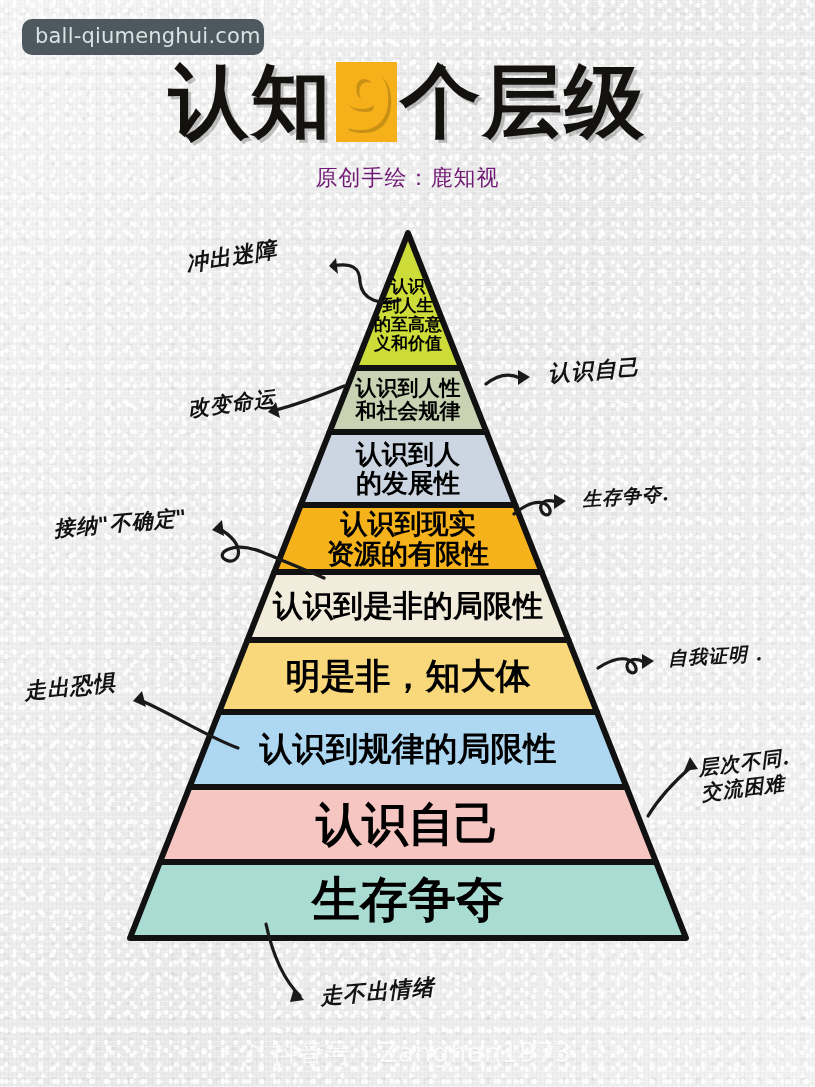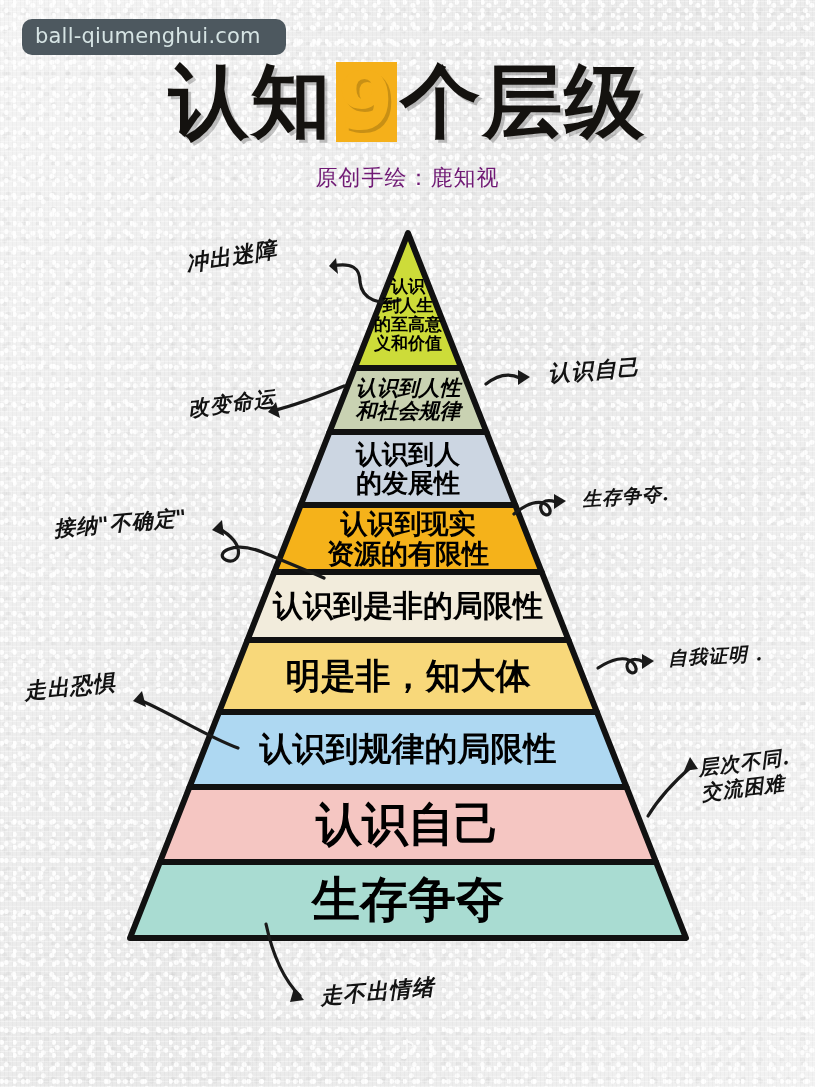--- a/index.html
+++ b/index.html
@@ -29,21 +29,21 @@
       90deg, rgba(0,0,0,.018) 0 1px, transparent 1px 4px),
       repeating-linear-gradient(0deg, rgba(255,255,255,.35) 0 1px, transparent 1px 5px);
   }
 
   .layer{position:absolute;inset:0;}
 
   
   #wm-badge{
     position:absolute;left:22px;top:19px;
     background:#4d585f;border-radius:10px;
-    padding:5px 25px 7px 13px;
+    padding:5px 3px 7px 13px;
     color:#d6e4e4;font-size:21px;letter-spacing:.2px;
     font-family:"DejaVu Sans",sans-serif;
     white-space:nowrap;
   }
 
   
   #title-wrap{
     position:absolute;left:0;right:0;top:62px;
     text-align:center;line-height:1;
   }
@@ -161,21 +161,21 @@
     <path d="M266,924 C272,952 282,978 300,996"></path>
     <path d="M294,988 L304,1000 L290,1002" fill="#1a1a1a" stroke="none"></path>
   </g>
 </svg>
 
 <div class="layer" id="level-labels">
     <div class="lvl-text" style="left: 128px; width: 560px; font-size: 17px; top: 276.5px;">认识
 到人生
 的至高意
 义和价值</div>
-    <div class="lvl-text" style="left: 128px; width: 560px; font-size: 21px; top: 376.5px; font-style: italic;">认识到人性
+    <div class="lvl-text" style="left: 128px; width: 560px; font-size: 21px; top: 376.5px;">认识到人性
 和社会规律</div>
     <div class="lvl-text" style="left: 128px; width: 560px; font-size: 26px; top: 439.5px;">认识到人
 的发展性</div>
     <div class="lvl-text" style="left: 128px; width: 560px; font-size: 27px; top: 508.5px;">认识到现实
 资源的有限性</div>
     <div class="lvl-text" style="left: 128px; width: 560px; font-size: 30px; top: 589px;">认识到是非的局限性</div>
     <div class="lvl-text" style="left: 128px; width: 560px; font-size: 35px; top: 656.5px;">明是非，知大体</div>
     <div class="lvl-text" style="left: 128px; width: 560px; font-size: 33px; top: 731px;">认识到规律的局限性</div>
     <div class="lvl-text" style="left: 128px; width: 560px; font-size: 46px; top: 798.5px;">认识自己</div>
     <div class="lvl-text" style="left: 128px; width: 560px; font-size: 48px; top: 873px;">生存争夺</div>
@@ -188,13 +188,14 @@
     <div class="anno" style="left: 548px; top: 360px; font-size: 22px; transform: rotate(-4deg);">认识自己</div>
     <div class="anno" style="left: 582px; top: 488px; font-size: 19px; transform: rotate(-4deg);">生存争夺.</div>
     <div class="anno" style="left: 668px; top: 647px; font-size: 19px; transform: rotate(-3deg);">自我证明 .</div>
     <div class="anno" style="left: 700px; top: 756px; font-size: 20px; transform: rotate(-7deg);">层次不同.
 交流困难</div>
     <div class="anno" style="left: 320px; top: 983px; font-size: 22px; transform: rotate(-5deg);">走不出情绪</div>
   </div>
 
 <div id="footer">
   <span class="note">♪</span>
+  <span>抖音号：Zanghan1973</span>
 </div>
 
 </body></html>

